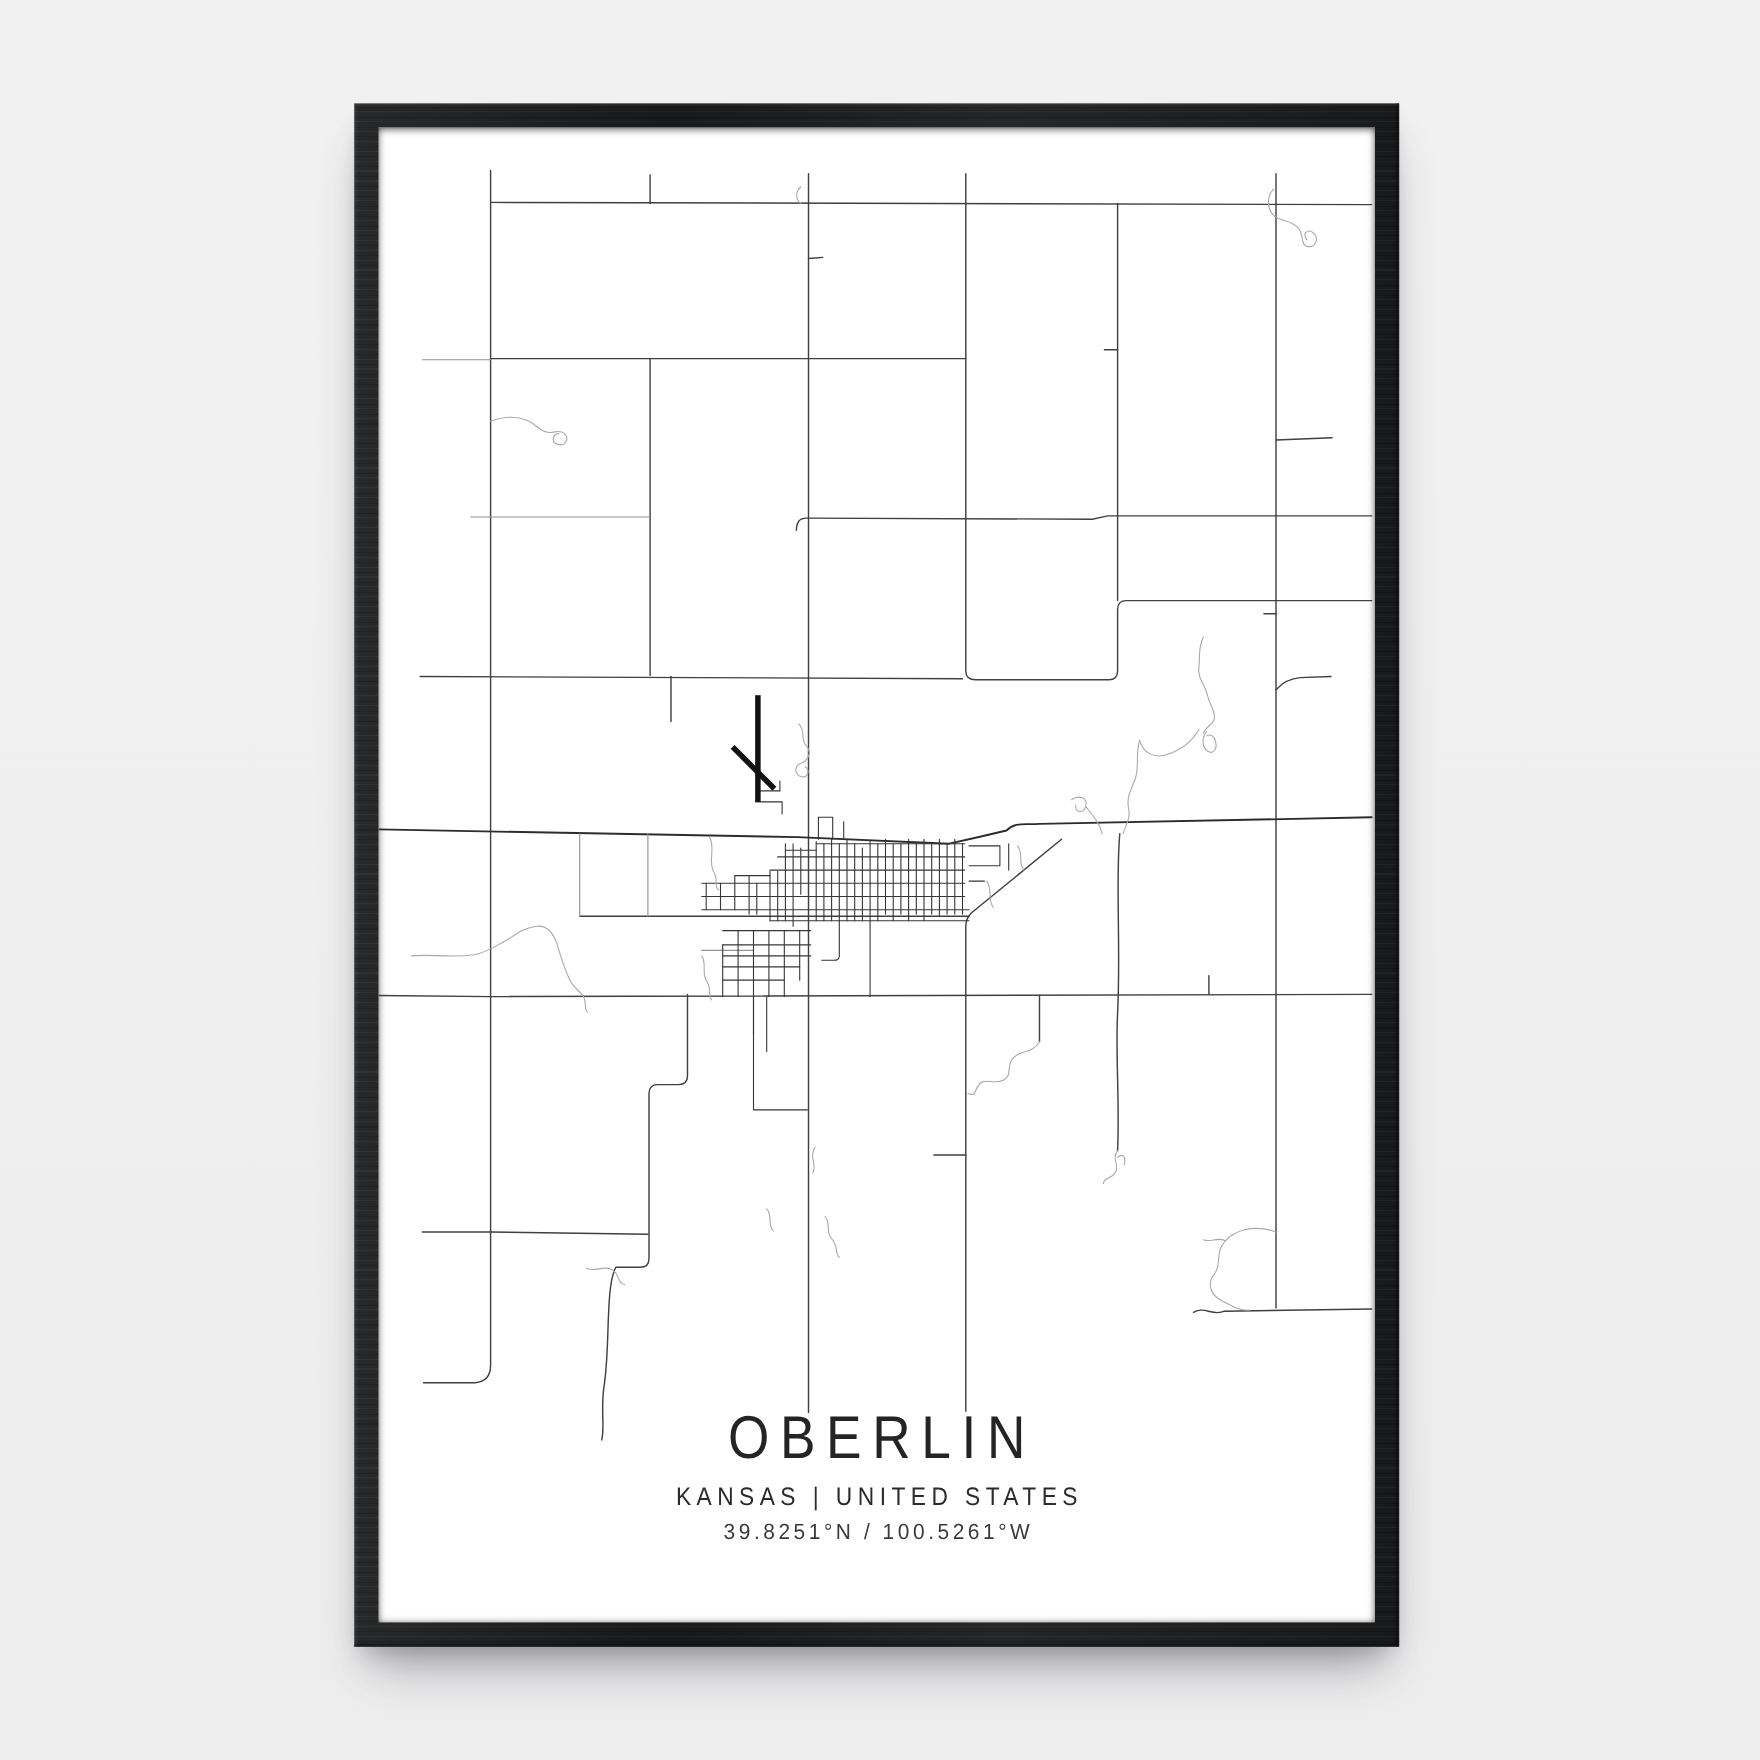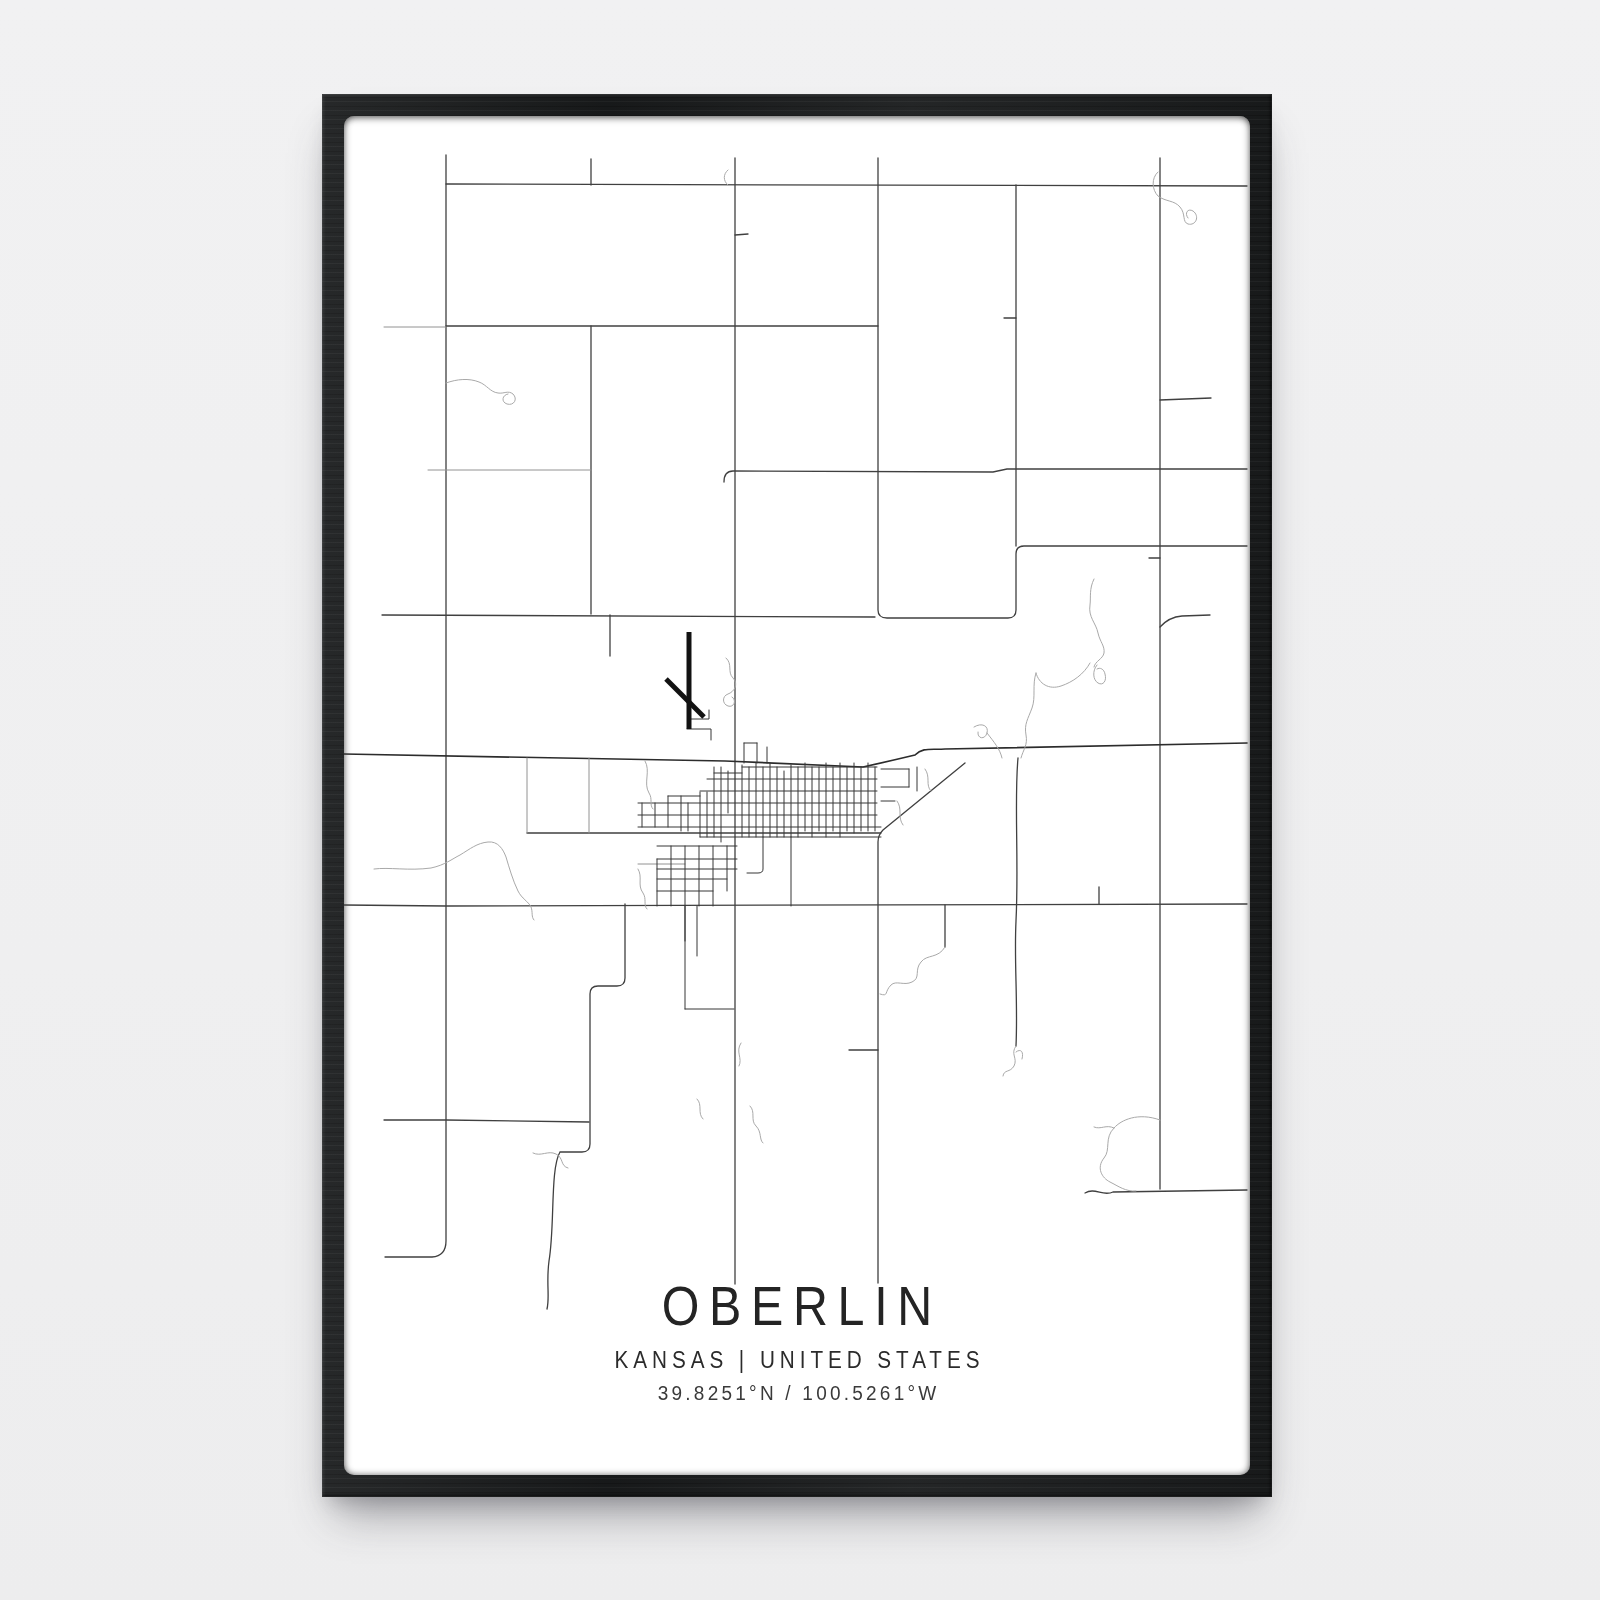--- a/index.html
+++ b/index.html
@@ -22,21 +22,20 @@
       inset 2px 2px 3px rgba(255,255,255,.07),
       inset -2px -2px 3px rgba(0,0,0,.55);
   }
   .poster{
     position:relative;width:100%;height:100%;background:#ffffff;overflow:hidden;
     box-shadow:
       inset 0 5px 7px -3px rgba(0,0,0,.55),
       inset 0 -4px 6px -3px rgba(0,0,0,.32),
       inset 5px 0 7px -4px rgba(0,0,0,.38),
       inset -5px 0 7px -4px rgba(0,0,0,.38);
-    border-radius: 10px;
   }
   .map-svg{position:absolute;left:0;top:0;width:100%;height:100%;display:block;}
   .title-block{position:absolute;left:0;right:0;top:0;height:100%;pointer-events:none;}
   .map-title{
     position:absolute;left:0;right:0;top:1163px;margin:0;
     text-align:center;font-size:55px;font-weight:400;line-height:1;
     letter-spacing:11px;padding-left:11px;color:#242424;
     transform:scaleX(.88);transform-origin:50% 50%;white-space:nowrap;
   }
   .map-subtitle{

